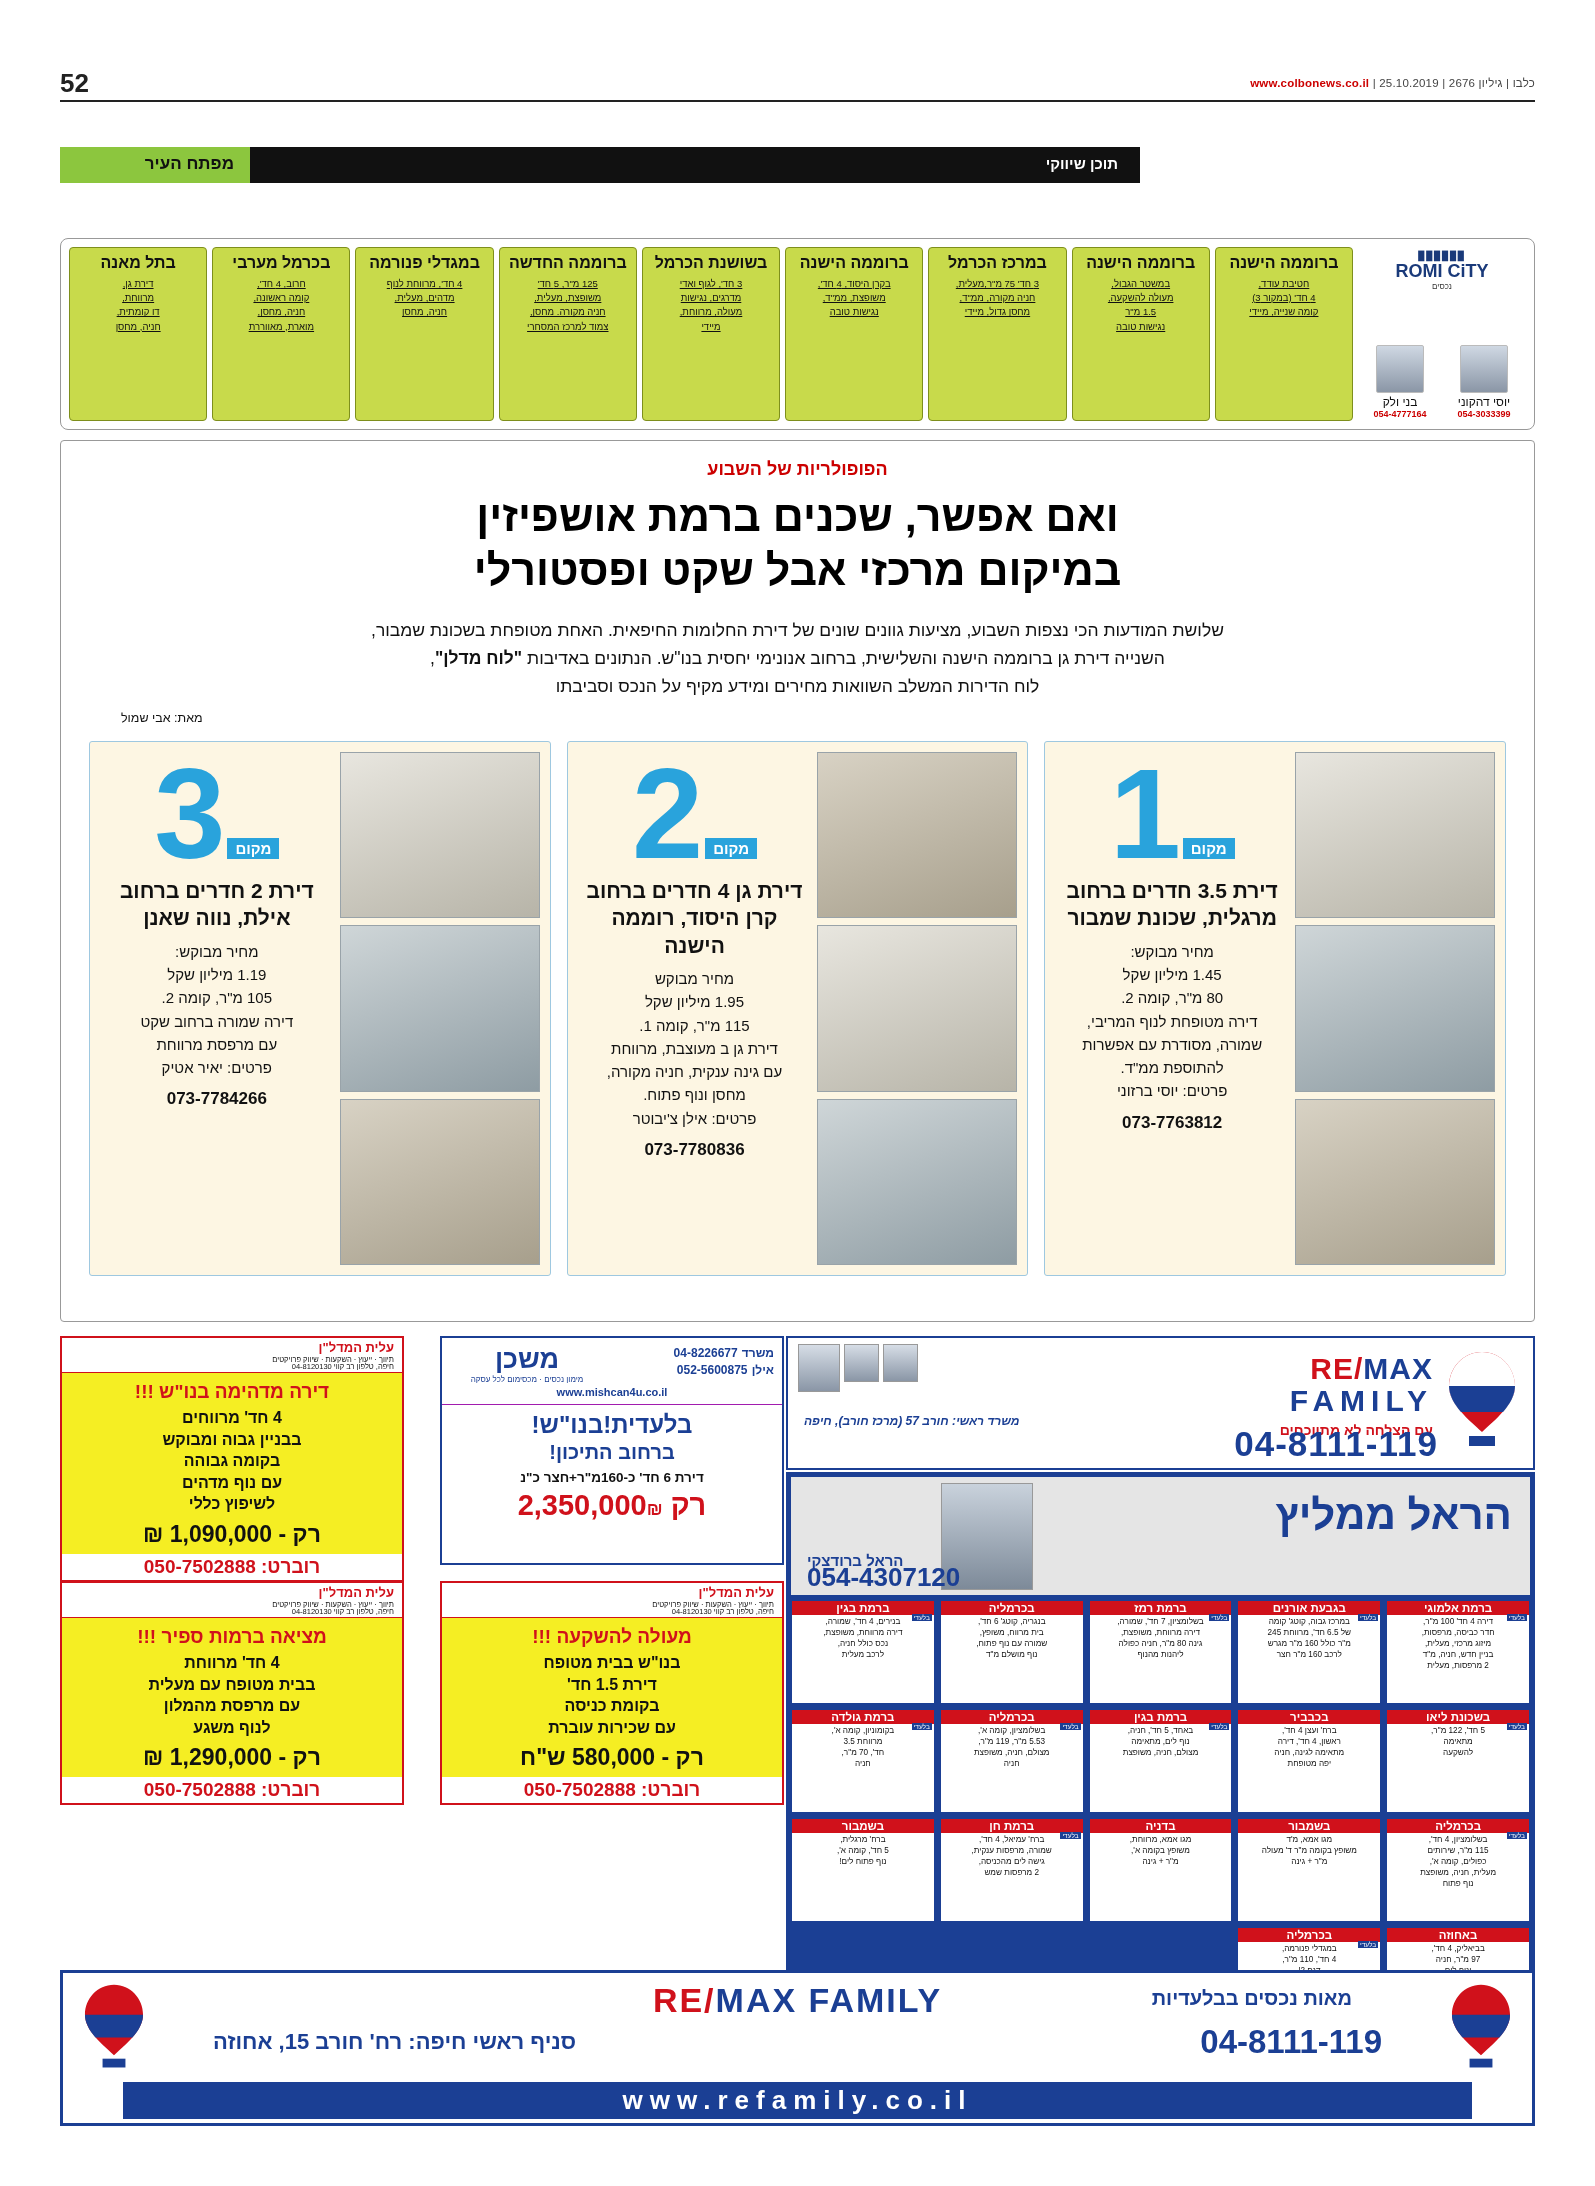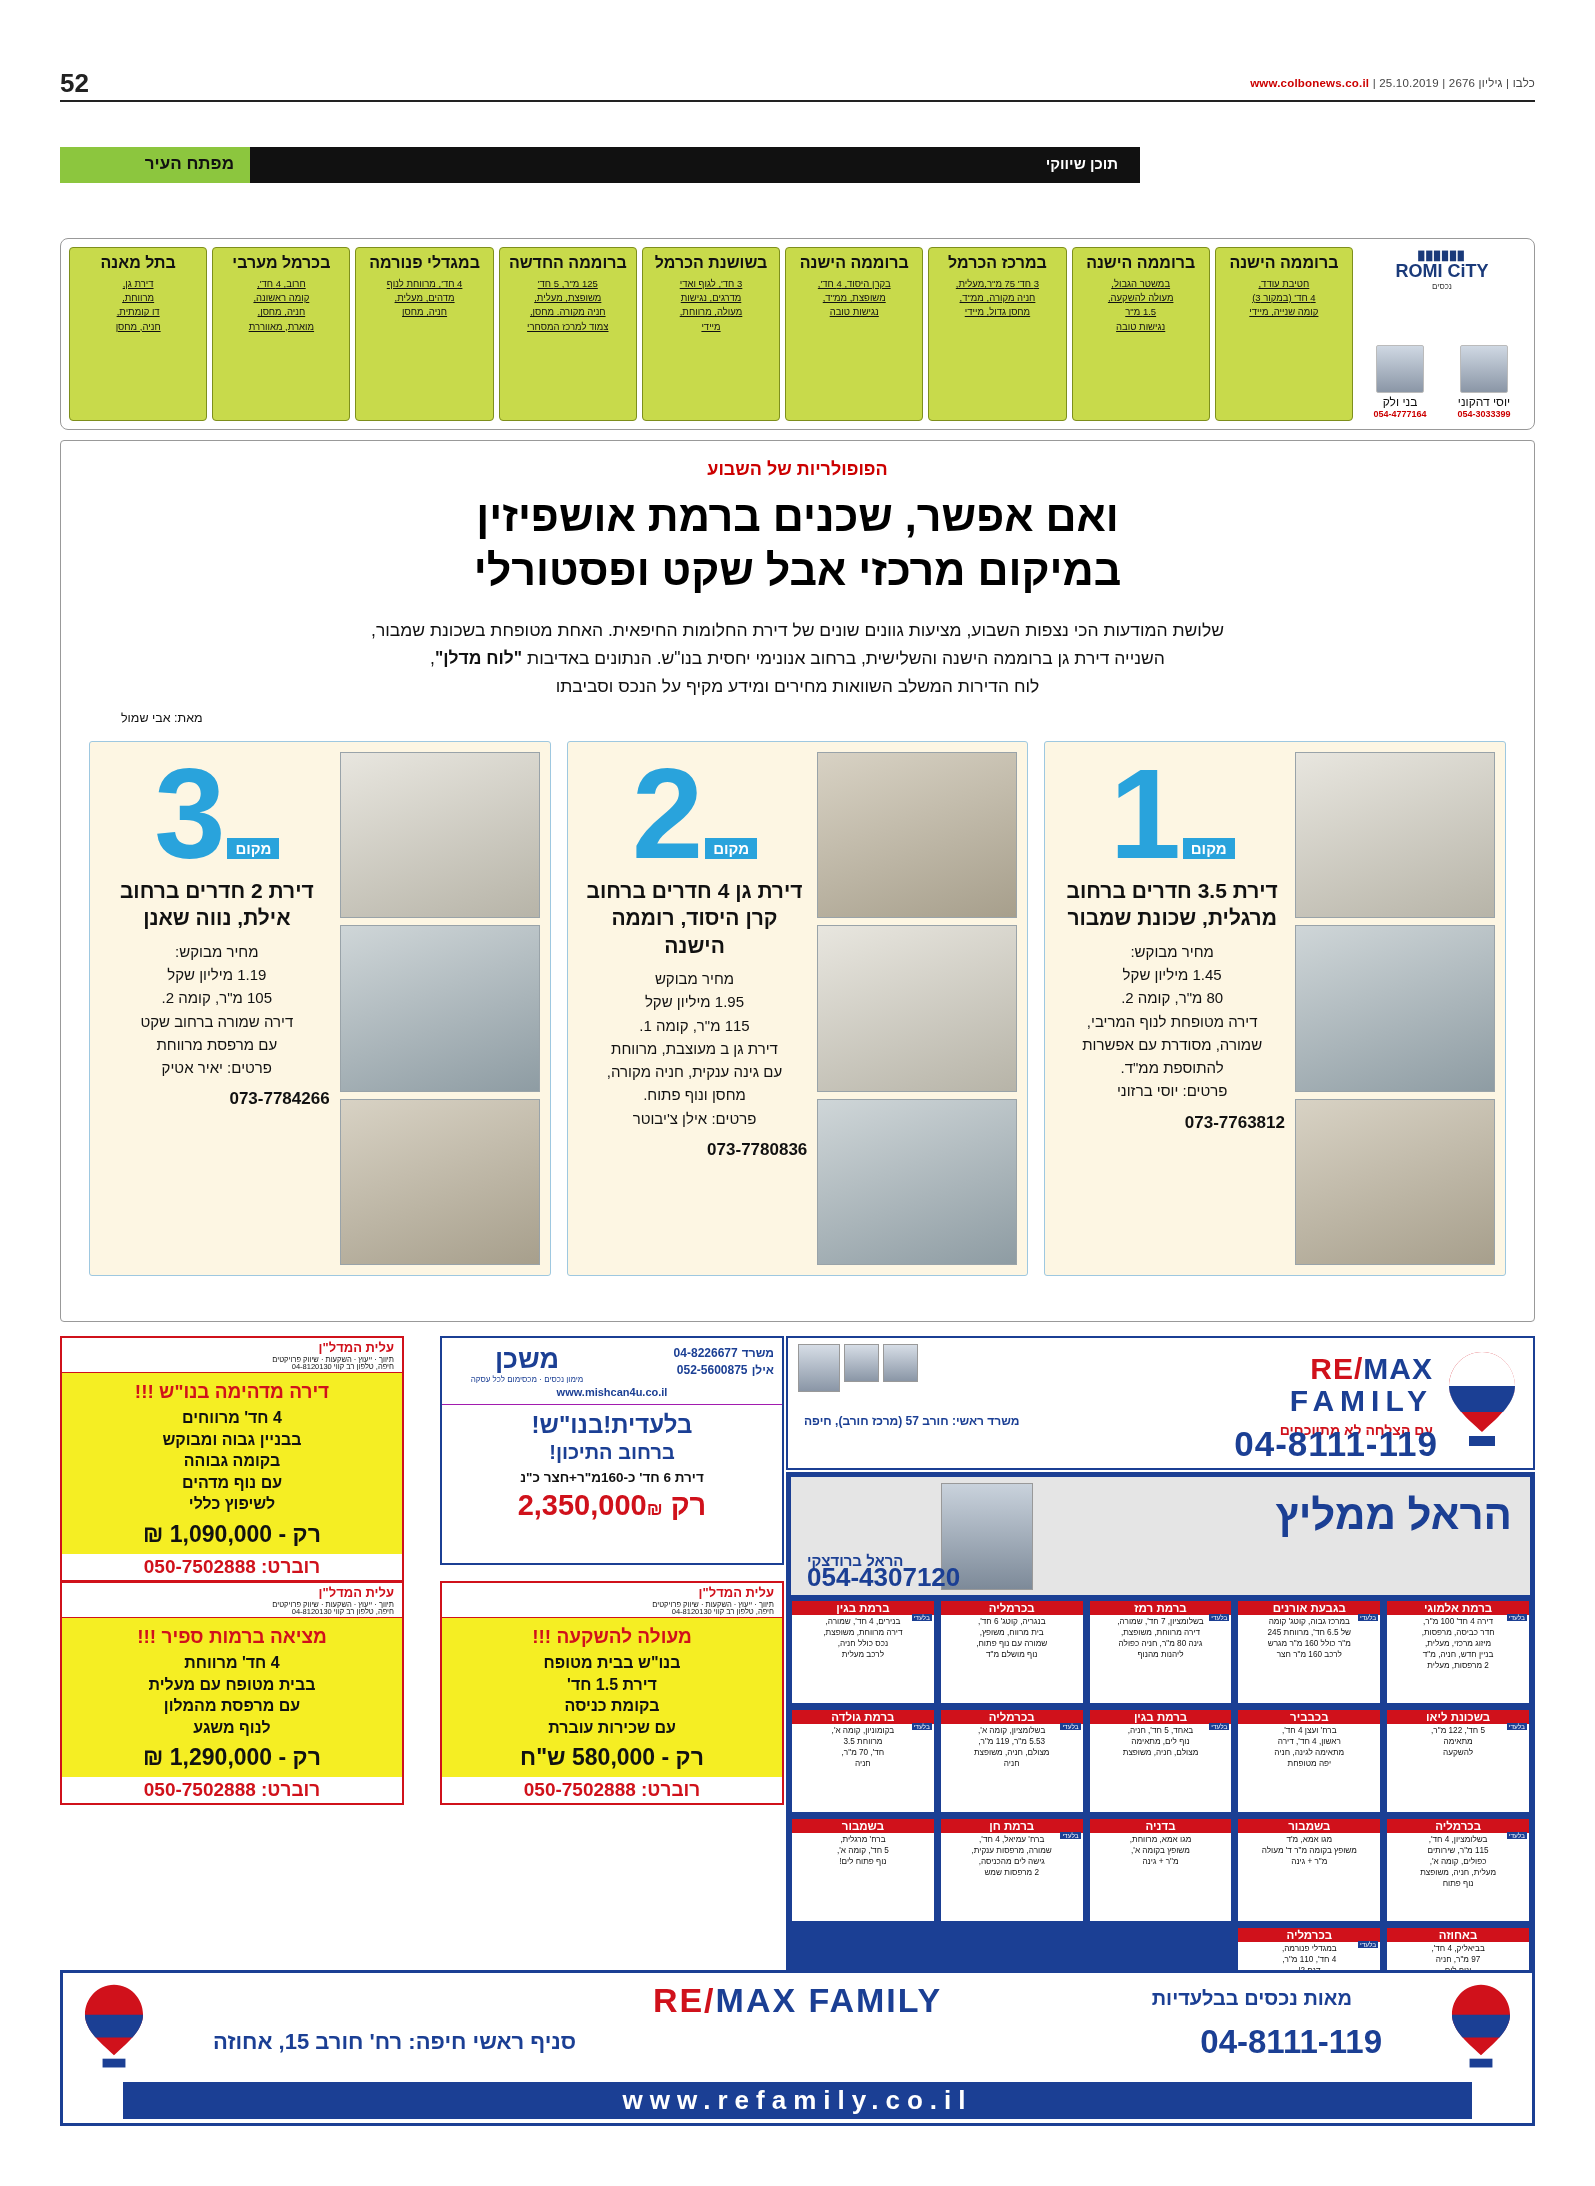--- a/index.html
+++ b/index.html
@@ -52,34 +52,34 @@
   .ph-box{background:#b9c3c9;border:1px solid #99a3a9;flex:1;}
   .ph-1{background:linear-gradient(160deg,#e8e6df,#b7b4a8);}
   .ph-2{background:linear-gradient(160deg,#cfd6d8,#8e9ca3);}
   .ph-3{background:linear-gradient(160deg,#d8d2c4,#a79f8c);}
   .card .txt{flex:1;padding:4px 10px 0 4px;text-align:center;position:relative;}
   .rank{font-size:128px;font-weight:bold;color:#29a3dc;line-height:.9;letter-spacing:-4px;}
   .rankrow{display:flex;align-items:flex-end;justify-content:center;gap:6px;}
   .rankbadge{background:#29a3dc;color:#fff;font-size:15px;font-weight:bold;padding:2px 8px;margin-bottom:12px;}
   .card h3{font-size:21px;font-weight:bold;line-height:1.3;margin:6px 0 8px;}
   .card .det{font-size:15px;line-height:1.55;}
-  .card .phone{font-size:17px;font-weight:bold;margin-top:10px;text-align:right;}
+  .card .phone{font-size:17px;font-weight:bold;margin-top:10px;}
 
   
   .ads{position:absolute;top:1336px;right:60px;left:60px;height:790px;}
 
   
   .remax-top{position:absolute;top:0;right:0;width:745px;height:130px;border:2px solid #1b3f94;background:#fff;}
   .remax-balloon{position:absolute;top:12px;right:10px;width:82px;height:100px;}
   .remax-word{position:absolute;top:14px;right:100px;font-size:30px;font-weight:bold;color:#1b3f94;letter-spacing:1px;}
   .remax-word .rd{color:#d0111b;}
   .remax-family{position:absolute;top:46px;right:100px;font-size:30px;font-weight:bold;color:#1b3f94;letter-spacing:6px;}
   .remax-tag{position:absolute;top:84px;right:100px;font-size:14px;font-weight:bold;color:#d0111b;}
   .remax-phone{position:absolute;bottom:4px;right:95px;font-size:35px;font-weight:bold;color:#1b3f94;letter-spacing:1px;direction:ltr;}
-  .remax-office{position:absolute;bottom:40px;left:16px;font-size:12px;font-weight:bold;color:#1b3f94;}
+  .remax-office{position:absolute;bottom:40px;left:16px;font-size:12px;font-weight:bold;color:#1b3f94;font-style:italic;}
   .remax-heads{position:absolute;top:6px;left:10px;display:flex;gap:4px;}
   .head{width:40px;height:46px;border:1px solid #999;background:linear-gradient(#d6dde6,#8a96a6);}
   .head.small{width:33px;height:36px;}
 
   
   .harel{position:absolute;top:136px;right:0;width:745px;height:560px;background:#1b3f94;border:2px solid #1b3f94;}
   .harel-top{position:relative;height:118px;background:#e5e5e5;margin:3px;}
   .harel-name{position:absolute;top:14px;right:18px;font-size:42px;font-weight:bold;color:#1b3f94;}
   .harel-photo{position:absolute;top:6px;left:150px;width:90px;height:105px;border:1px solid #999;background:linear-gradient(#c9d2dc,#7d8a99);}
   .harel-sub{position:absolute;bottom:26px;left:16px;font-size:15px;font-weight:bold;color:#1b3f94;text-align:left;}

